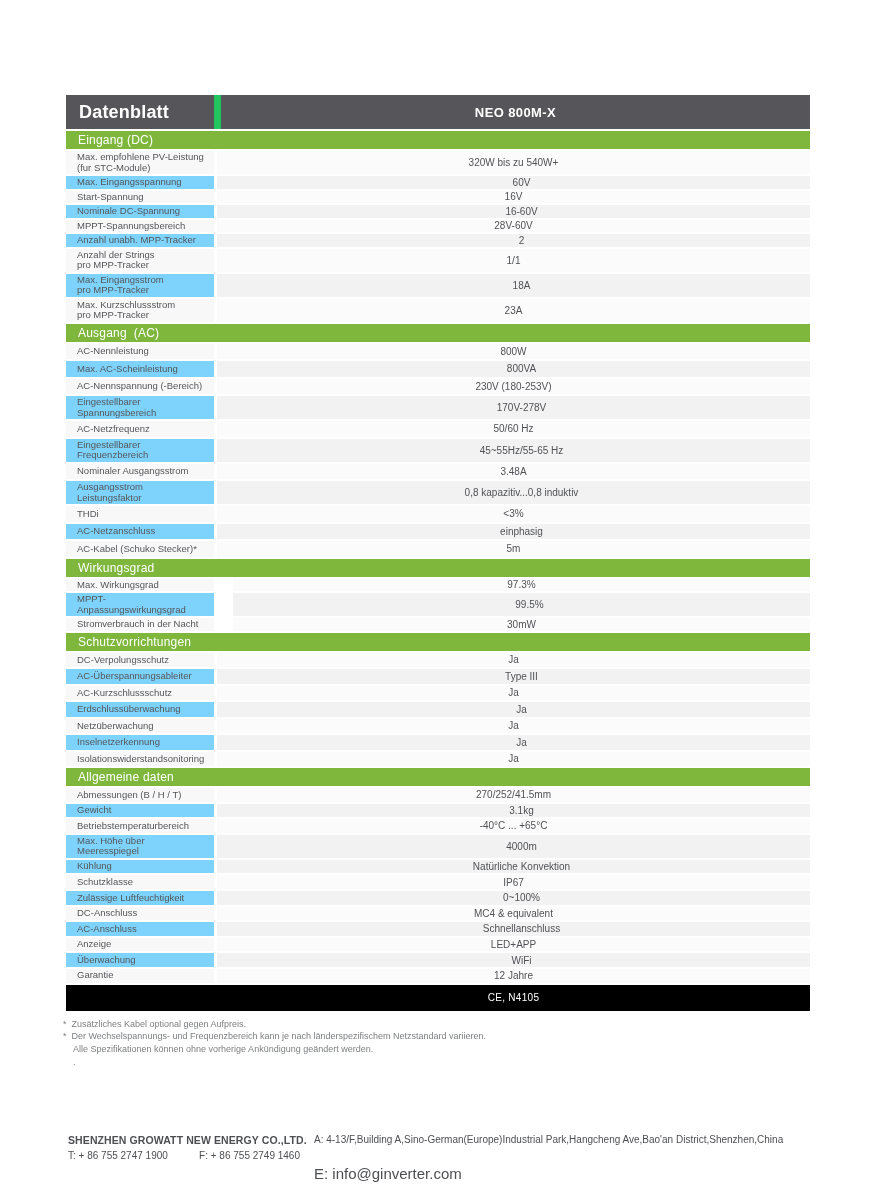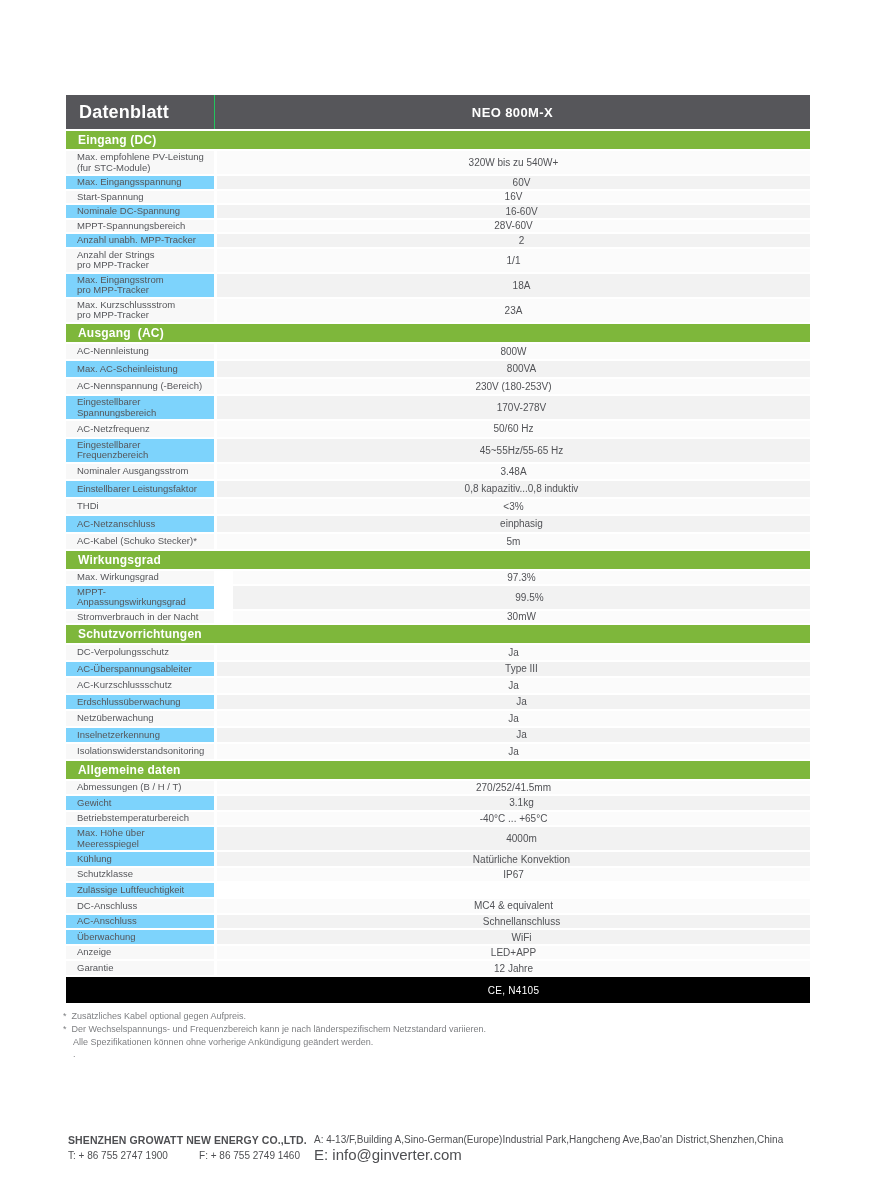--- a/index.html
+++ b/index.html
@@ -5,24 +5,24 @@
   html,body{margin:0;padding:0;background:#ffffff;}
   body{font-family:"Liberation Sans","DejaVu Sans",sans-serif;}
   .page{position:relative;width:879px;height:1200px;background:#ffffff;overflow:hidden;}
   .sheet{position:absolute;left:56px;top:95px;width:744px;margin-left:10px;}
 
   
   .thead{display:flex;height:34px;margin-bottom:2px;}
   .thead-left{width:148px;background:#56565A;color:#fff;font-size:18px;font-weight:bold;
               display:flex;align-items:center;padding-left:13px;box-sizing:border-box;letter-spacing:.2px;}
   .thead-right{flex:1;background:#56565A;color:#fff;font-size:13px;font-weight:bold;
-               display:flex;align-items:center;justify-content:center;border-left:1px solid #22c55e;letter-spacing:.4px;}
-
-  
-  .sec-title{height:20px;background:#7EB73B;color:#fff;font-size:12px;font-weight:bold;
+               display:flex;align-items:center;justify-content:center;border-left:7px solid #22c55e;letter-spacing:.4px;}
+
+  
+  .sec-title{height:20px;background:#7EB73B;color:#fff;font-size:12px;font-weight:normal;
              display:flex;align-items:center;padding-left:12px;box-sizing:border-box;
              border-bottom:2px solid #fff;white-space:pre;letter-spacing:.2px;}
 
   
   .trow{display:flex;border-bottom:2px solid #fff;box-sizing:border-box;}
   .tlabel{width:148px;background:#f8f8f8;color:#55565A;font-size:9.5px;line-height:10.5px;
           padding:1px 6px 1px 11px;box-sizing:border-box;display:flex;flex-direction:column;justify-content:center;}
   .tvalue{flex:1;background:#fbfbfb;border-left:3px solid #fff;color:#515256;font-size:10px;
           display:flex;align-items:center;justify-content:center;text-align:center;}
   .trow.alt .tlabel{background:#7dd3fc;}
@@ -42,21 +42,21 @@
   .footnotes{margin-top:7px;margin-left:-3px;color:#7f8083;font-size:9px;line-height:12.8px;}
   .fn{white-space:pre-wrap;}
   .fn-cont{padding-left:10px;}
 
   
   .company{position:absolute;left:68px;top:1134px;width:744px;display:flex;color:#4e4f52;}
   .company-left{width:232px;flex:none;}
   .company-name{font-size:10.5px;font-weight:bold;letter-spacing:.1px;margin-bottom:4px;white-space:nowrap;}
   .company-telrow{display:flex;justify-content:space-between;font-size:10px;}
   .company-right{flex:1;padding-left:14px;}
-  .company-addr{font-size:10px;margin-bottom:1px;white-space:nowrap;}
+  .company-addr{font-size:10px;margin-bottom:20px;white-space:nowrap;}
   .company-mail{font-size:15px;}
 </style>
 </head>
 <body>
 
 <div class="page">
 
   <div class="sheet">
     <div class="thead">
       <div class="thead-left">Datenblatt</div>
@@ -164,21 +164,21 @@
             <div class="tvalue">45~55Hz/55-65 Hz</div>
           </div>
           <div class="trow">
             <div class="tlabel">
               <span>Nominaler Ausgangsstrom</span>
             </div>
             <div class="tvalue">3.48A</div>
           </div>
           <div class="trow alt">
             <div class="tlabel">
-              <span>Einstellbarer Leistungsfaktor</span>
+              <span>Ausgangsstrom Leistungsfaktor</span>
             </div>
             <div class="tvalue">0,8 kapazitiv...0,8 induktiv</div>
           </div>
           <div class="trow">
             <div class="tlabel">
               <span>THDi</span>
             </div>
             <div class="tvalue">&lt;3%</div>
           </div>
           <div class="trow alt">
@@ -295,44 +295,45 @@
           <div class="trow">
             <div class="tlabel">
               <span>Schutzklasse</span>
             </div>
             <div class="tvalue">IP67</div>
           </div>
           <div class="trow alt">
             <div class="tlabel">
               <span>Zulässige Luftfeuchtigkeit</span>
             </div>
+            <div class="tvalue">0~100%</div>
           </div>
           <div class="trow">
             <div class="tlabel">
               <span>DC-Anschluss</span>
             </div>
             <div class="tvalue">MC4 &amp; equivalent</div>
           </div>
           <div class="trow alt">
             <div class="tlabel">
               <span>AC-Anschluss</span>
             </div>
             <div class="tvalue">Schnellanschluss</div>
           </div>
+          <div class="trow">
+            <div class="tlabel">
+              <span>Anzeige</span>
+            </div>
+            <div class="tvalue">LED+APP</div>
+          </div>
           <div class="trow alt">
             <div class="tlabel">
               <span>Überwachung</span>
             </div>
             <div class="tvalue">WiFi</div>
-          </div>
-          <div class="trow">
-            <div class="tlabel">
-              <span>Anzeige</span>
-            </div>
-            <div class="tvalue">LED+APP</div>
           </div>
           <div class="trow">
             <div class="tlabel">
               <span>Garantie</span>
             </div>
             <div class="tvalue">12 Jahre</div>
           </div>
         </div>
       </div>
 

